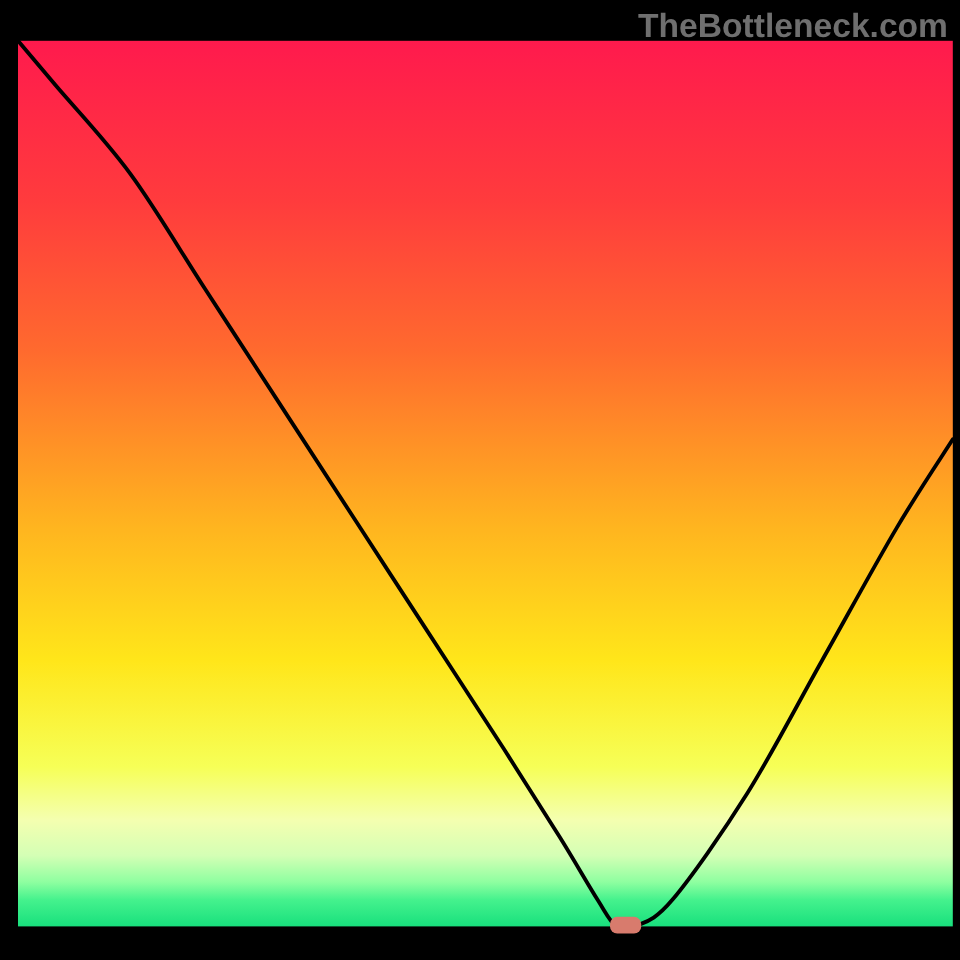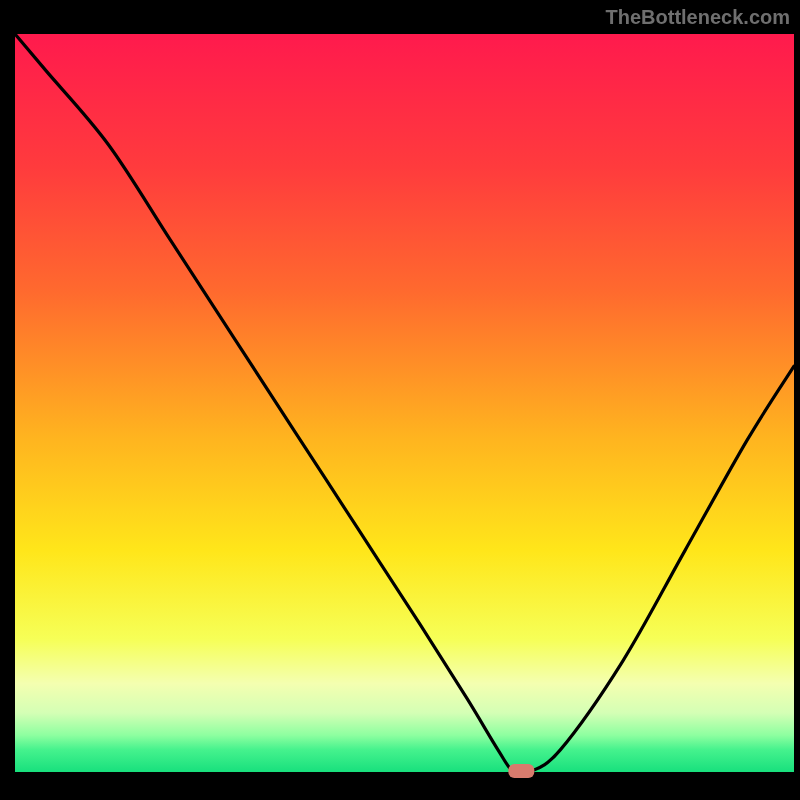--- a/index.html
+++ b/index.html
@@ -16,21 +16,21 @@
     height: 800px;
   }
   svg {
     display: block;
   }
   .watermark {
     position: absolute;
     top: 6px;
     right: 10px;
     font-family: Arial, Helvetica, sans-serif;
-    font-size: 20px;
+    font-size: 28px;
     font-weight: 600;
     color: #6f6f6f;
     user-select: none;
   }
 </style>
 </head>
 <body>
 
 <div class="stage">
 

